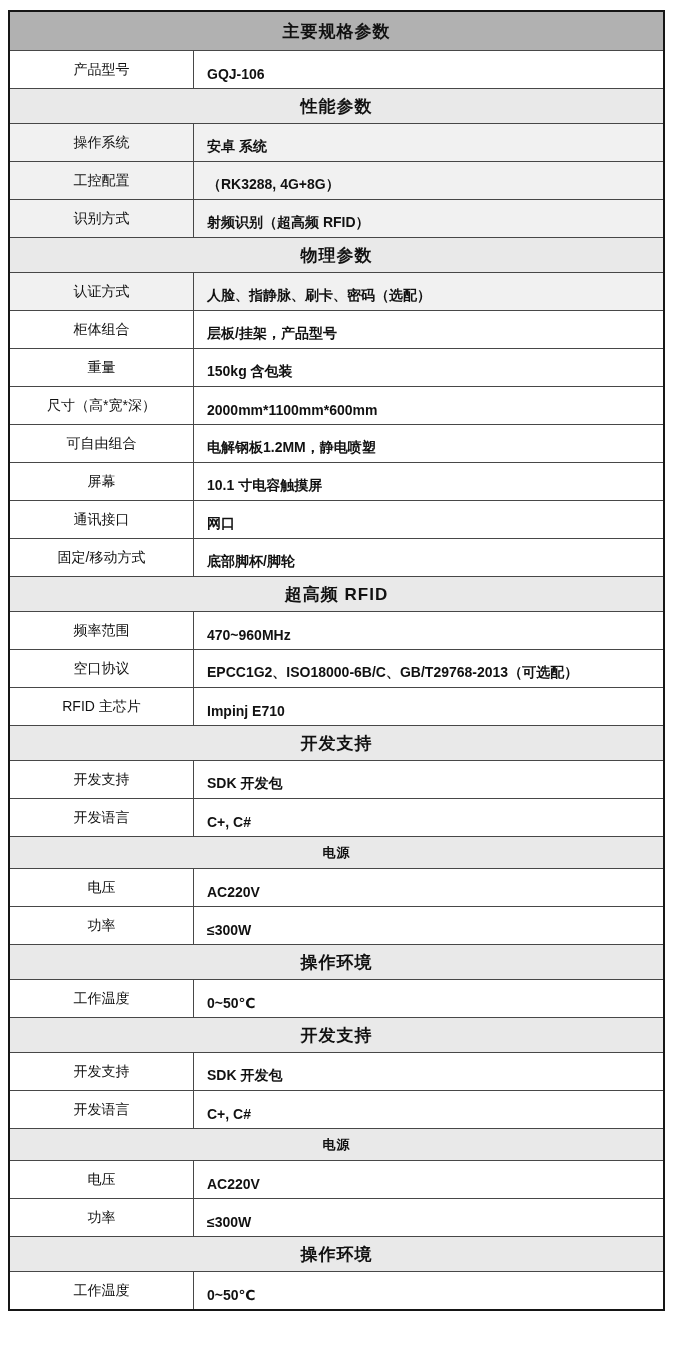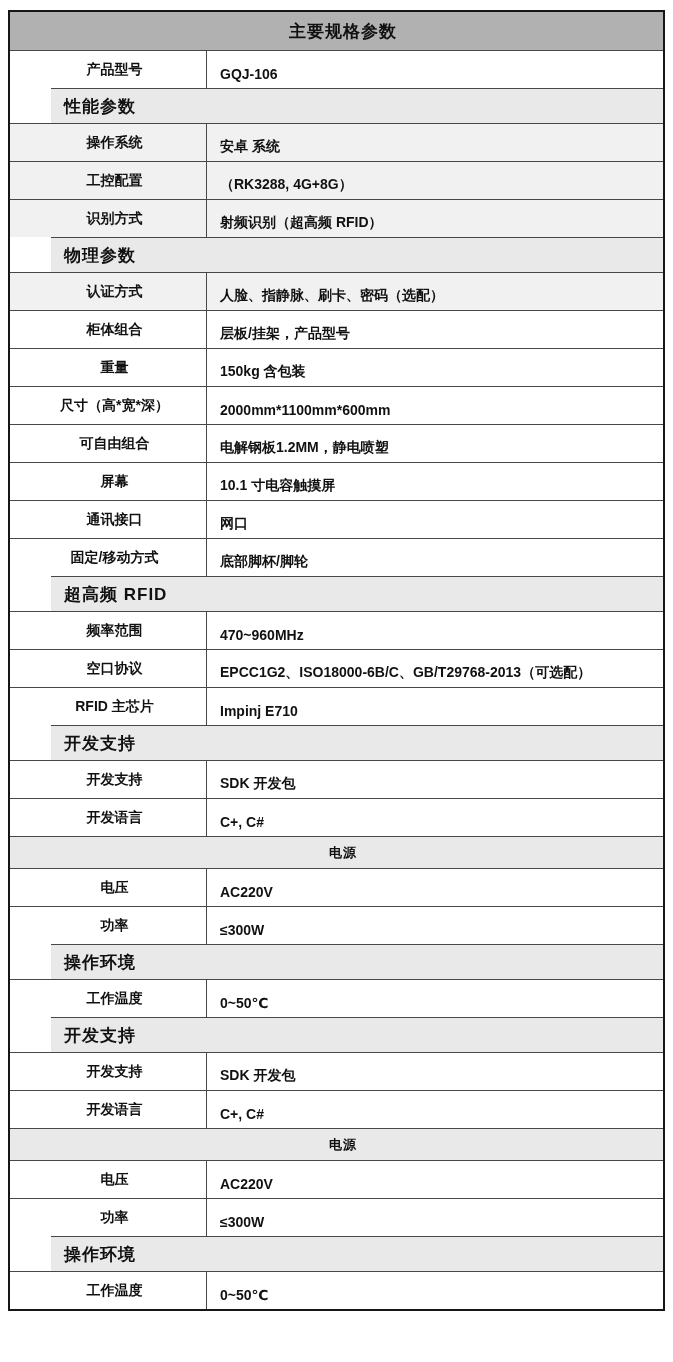--- a/index.html
+++ b/index.html
@@ -25,41 +25,39 @@
     left:8px; top:10px;
     width:657px;
     border:2px solid var(--outer-border);
     background:var(--row-bg);
   }
   .row{
     display:flex;
     align-items:stretch;
     border-top:1px solid var(--inner-border);
     background:var(--row-bg);
-    padding-left:13px;
   }
   .row:first-child{ border-top:none; }
   .row.main{
     height:38px;
     background:var(--main-header-bg);
     align-items:center;
     justify-content:center;
     font-size:17px;
     font-weight:bold;
     letter-spacing:1px;
   }
   .row.section{
     height:35px;
     background:var(--section-header-bg);
     align-items:center;
-    justify-content:flex-start;
+    justify-content:center;
     font-size:17px;
     font-weight:bold;
     letter-spacing:1px;
-    margin-left:41px;
   }
   .row.sub{
     height:32px;
     background:var(--section-header-bg);
     align-items:center;
     justify-content:center;
     font-size:13px;
     font-weight:bold;
     letter-spacing:1px;
   }
@@ -67,21 +65,21 @@
   .row.data.tinted{ background:var(--tinted-row-bg); }
   .cell-label{
     width:184px;
     flex:0 0 184px;
     display:flex;
     align-items:center;
     justify-content:center;
     text-align:center;
     border-right:1px solid var(--inner-border);
     font-size:14px;
-    font-weight:bold;
+    font-weight:normal;
   }
   .cell-value{
     flex:1;
     display:flex;
     align-items:center;
     padding-left:13px;
     font-size:14px;
     font-weight:bold;
     margin-top:8px;
   }

